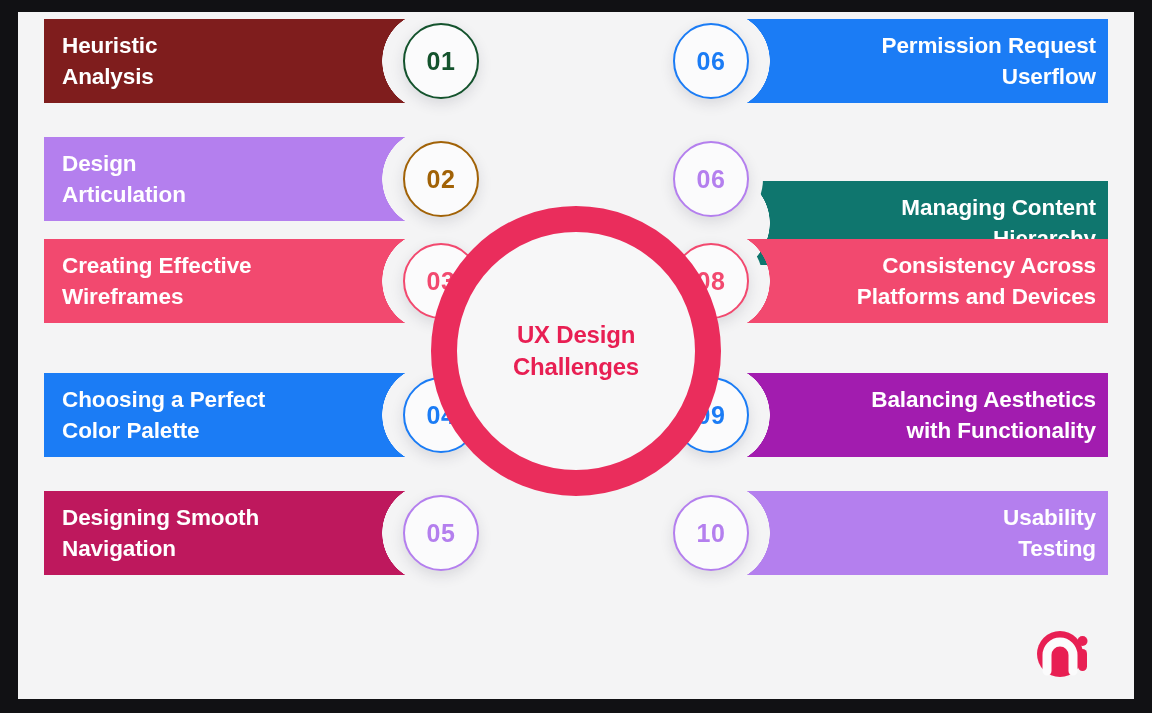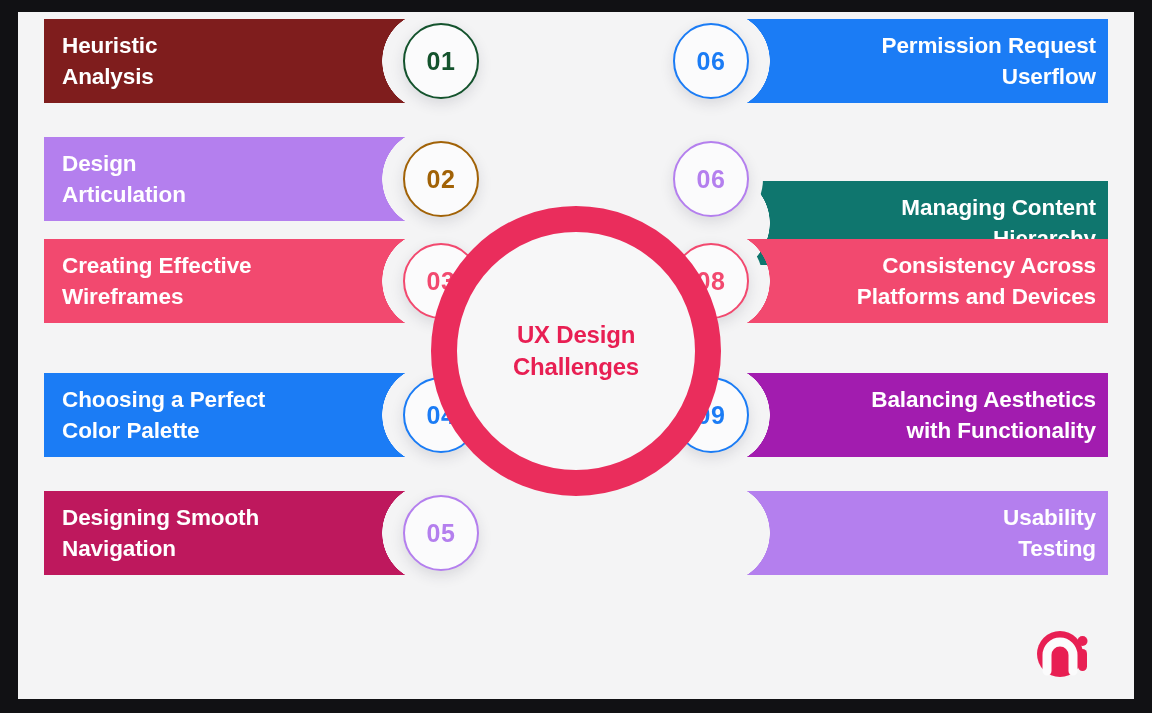--- a/index.html
+++ b/index.html
@@ -269,20 +269,23 @@
         <div class="badge" style="color:#b47fee;">
           <span class="badge-num">05</span>
         </div>
       </div>
       <div class="side right">
         <div class="halo"></div>
         <div class="bar" style="background:#b47fee;">
           <div class="bar-text">Usability
 Testing</div>
         </div>
+        <div class="badge" style="color:#b47fee;">
+          <span class="badge-num">10</span>
+        </div>
       </div>
     </div>
 
     <div id="hub">
       <div class="hub-line">UX Design</div>
       <div class="hub-line">Challenges</div>
     </div>
 
     <div id="logo">
       <svg viewBox="0 0 76 46" width="76" height="46">

